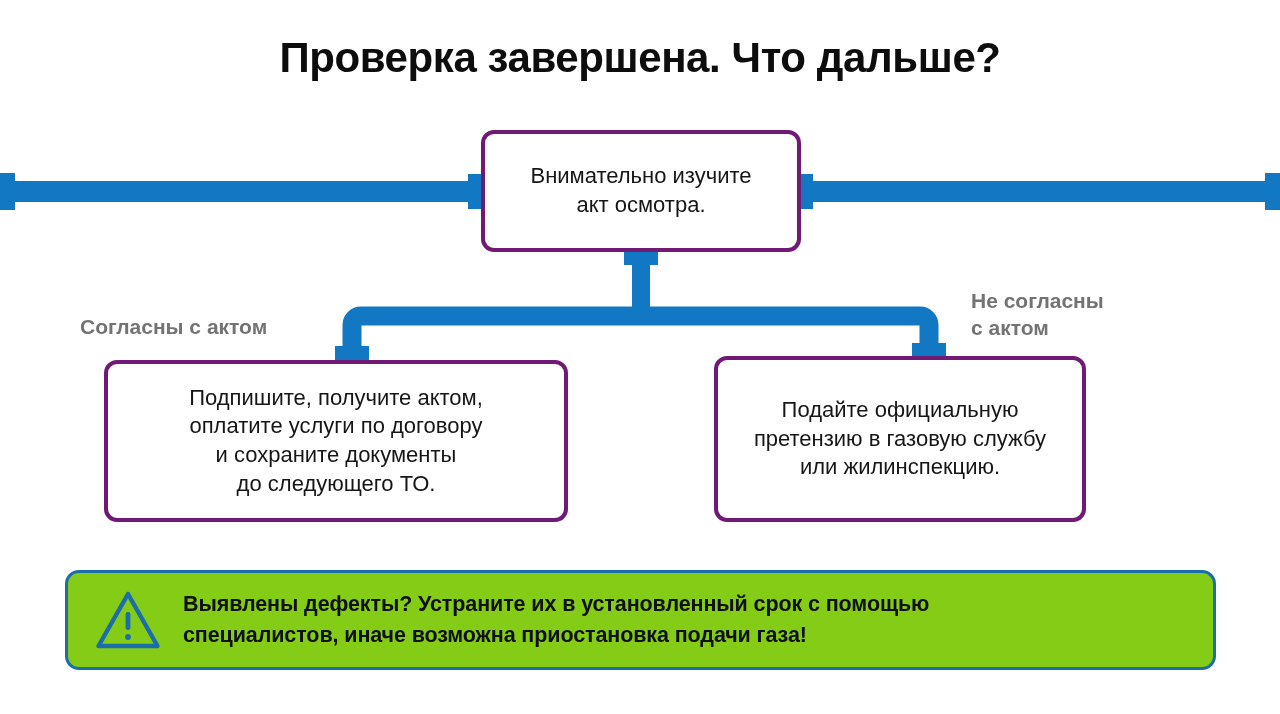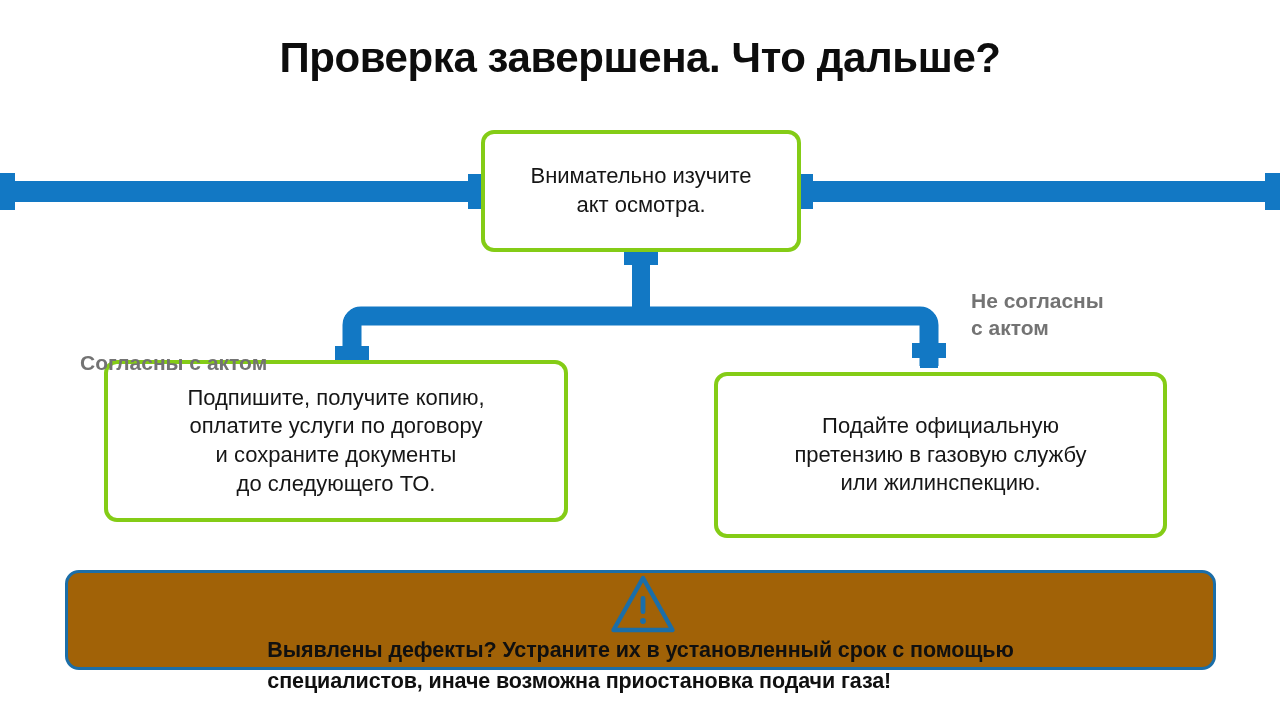--- a/index.html
+++ b/index.html
@@ -47,21 +47,21 @@
     width: 1280px;
     height: 714px;
     pointer-events: none;
   }
 
   
   .node-box {
     position: absolute;
     box-sizing: border-box;
     background: #ffffff;
-    border: 4px solid #84cc16;
+    border: 4px solid #701a75;
     border-radius: 13px;
     display: flex;
     align-items: center;
     justify-content: center;
     text-align: center;
     line-height: 1.3;
     color: #161616;
     z-index: 3;
   }
 
@@ -76,22 +76,22 @@
   .node-left {
     left: 104px;
     top: 360px;
     width: 464px;
     height: 162px;
     font-size: 22px;
   }
 
   .node-right {
     left: 714px;
-    top: 372px;
-    width: 453px;
+    top: 356px;
+    width: 372px;
     height: 166px;
     font-size: 22px;
   }
 
   .node-text {
     padding: 0 12px;
     white-space: pre-line;
   }
 
   
@@ -100,42 +100,40 @@
     font-size: 21px;
     font-weight: bold;
     color: #737373;
     line-height: 1.3;
     white-space: pre-line;
     z-index: 4;
   }
   .branch-label-left {
     left: 80px;
     top: 313px;
-    margin-top: 36px;
   }
   .branch-label-right {
     left: 971px;
     top: 287px;
   }
 
   
   .warning-banner {
     position: absolute;
     left: 65px;
     top: 570px;
     width: 1151px;
     height: 100px;
     box-sizing: border-box;
-    background: #a16207;
+    background: #84cc16;
     border: 3px solid #1b6ea8;
     border-radius: 14px;
     display: flex;
     align-items: center;
     z-index: 3;
-    flex-direction: column;
   }
   .warning-icon {
     flex: 0 0 auto;
     margin-left: 27px;
     margin-right: 22px;
     width: 66px;
     height: 62px;
     display: block;
   }
   .warning-text {
@@ -207,21 +205,21 @@
     <span class="node-text">Внимательно изучите
 акт осмотра.</span>
   </div>
 
   <div class="branch-label branch-label-left">Согласны с актом</div>
 
   <div class="branch-label branch-label-right">Не согласны
 с актом</div>
 
   <div class="node-box node-left">
-    <span class="node-text">Подпишите, получите копию,
+    <span class="node-text">Подпишите, получите актом,
 оплатите услуги по договору
 и сохраните документы
 до следующего ТО.</span>
   </div>
 
   <div class="node-box node-right">
     <span class="node-text">Подайте официальную
 претензию в газовую службу
 или жилинспекцию.</span>
   </div>

